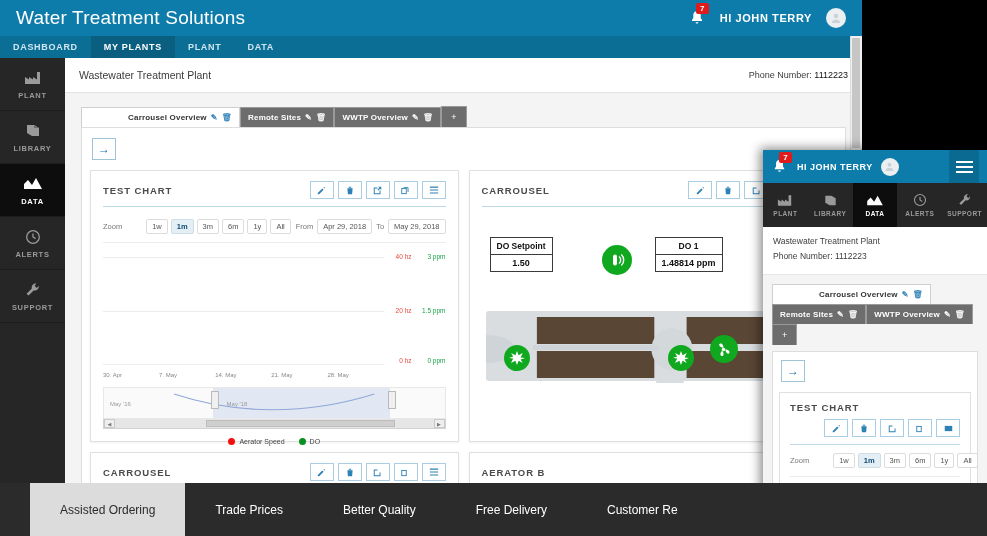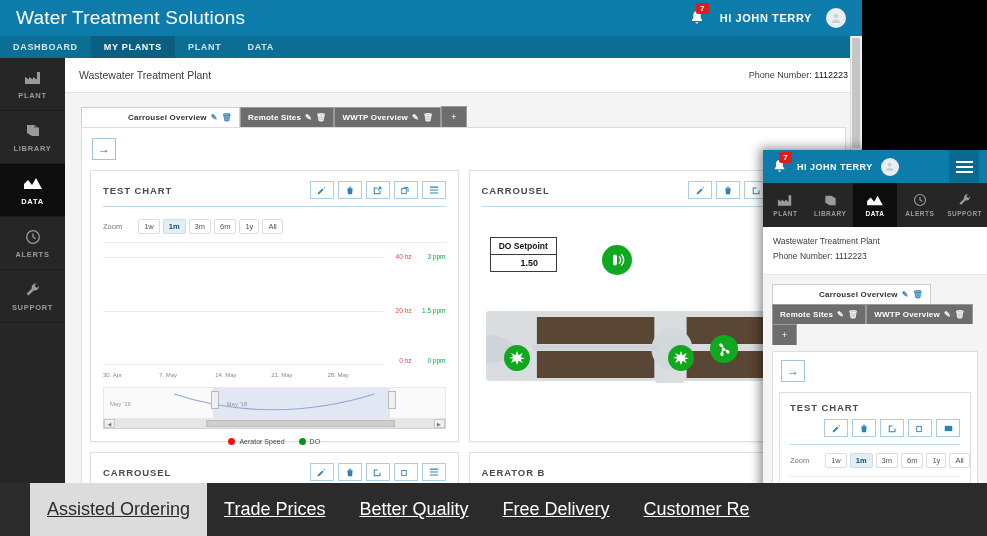--- a/index.html
+++ b/index.html
@@ -53,21 +53,21 @@
   .card{background:#fff;border:1px solid #e0e0e0;box-shadow:0 1px 2px rgba(0,0,0,.06);padding:10px 12px;box-sizing:border-box;}
   .card-hd{display:flex;align-items:center;}
   .card-title{font-size:9.5px;letter-spacing:.9px;color:#4a4a4a;font-weight:bold;}
   .ibtns{margin-left:auto;display:flex;gap:4px;}
   .ibtn{width:22px;height:16px;border:1px solid #a9cde2;background:#fff;display:flex;align-items:center;justify-content:center;cursor:pointer;}
   .ibtn svg{display:block;}
   .card-rule{height:1px;background:#bcd9e8;margin:7px 0 0 0;}
 
   
   .zoomrow{display:flex;align-items:center;margin:12px 0 0 0;font-size:7.5px;color:#777;}
-  .zlabel{margin-right:16px;}
+  .zlabel{margin-right:24px;}
   .zbtn{border:1px solid #dcdcdc;background:#fff;color:#555;padding:2px 5px;margin-right:3px;font-size:7.5px;cursor:pointer;border-radius:2px;}
   .zbtn.active{background:#e4eef5;color:#0b4a73;font-weight:bold;border-color:#cfdde7;}
   .rangewrap{margin-left:auto;display:flex;align-items:center;gap:4px;font-size:7.5px;color:#777;}
   .dbox{border:1px solid #dcdcdc;background:#fff;padding:2px 5px;color:#555;font-size:7.5px;cursor:pointer;border-radius:2px;}
   .sep{height:1px;background:#ececec;margin:8px 0 0 0;}
 
   .plot{position:relative;height:108px;margin-top:14px;}
   .gridline{position:absolute;left:0;right:62px;height:1px;background:#ededed;}
   .axlabel{position:absolute;font-size:6.5px;white-space:nowrap;}
   .ax-red{color:#e8463c;right:34px;}
@@ -87,21 +87,21 @@
   .scrollstrip{height:9px;background:#e6e6e6;border:1px solid #d2d2d2;border-top:none;position:relative;display:flex;align-items:center;}
   .ss-arrow{width:9px;height:7px;background:#efefef;border:1px solid #c9c9c9;font-size:5px;display:flex;align-items:center;justify-content:center;color:#777;}
   .ss-thumb{position:absolute;left:30%;width:55%;top:1px;bottom:1px;background:#cfcfcf;border:1px solid #bdbdbd;}
   .legend{display:flex;justify-content:center;gap:14px;margin-top:9px;font-size:7px;color:#444;align-items:center;}
   .ldot{width:7px;height:7px;border-radius:50%;display:inline-block;margin-right:4px;vertical-align:-1px;}
 
   
   .carr-stage{position:relative;height:200px;margin-top:16px;}
   .valbox{position:absolute;border:1px solid #3a3a3a;background:#fff;text-align:center;}
   .valbox .vt{font-size:8.5px;font-weight:bold;padding:3px 6px;border-bottom:1px solid #3a3a3a;color:#111;white-space:nowrap;}
-  .valbox .vv{font-size:9px;font-weight:bold;padding:3px 18px;color:#111;white-space:nowrap;margin-left:12px;}
+  .valbox .vv{font-size:9px;font-weight:bold;padding:3px 6px;color:#111;white-space:nowrap;}
   .greenico{position:absolute;width:30px;height:30px;border-radius:50%;background:#10a81f;display:flex;align-items:center;justify-content:center;}
   .tank{position:absolute;left:4px;top:86px;width:100%;height:80px;}
 
   
   .mobile{position:absolute;left:763px;top:150px;width:224px;height:386px;background:#fff;
           box-shadow:-3px -2px 10px rgba(0,0,0,.45);overflow:hidden;}
   .m-top{height:33px;background:#0d7caa;display:flex;align-items:center;padding:0 8px;gap:8px;position:relative;}
   .m-hi{color:#fff;font-size:9px;font-weight:bold;letter-spacing:.5px;}
   .m-av{width:18px;height:18px;border-radius:50%;background:#eceff1;display:flex;align-items:center;justify-content:center;}
   .burger{margin-left:auto;width:30px;height:33px;background:#0a6a92;display:flex;flex-direction:column;align-items:center;justify-content:center;gap:3px;cursor:pointer;}
@@ -112,21 +112,21 @@
   .m-nav-lbl{font-size:6.5px;font-weight:bold;color:#9a9a9a;letter-spacing:.5px;}
   .m-nav-item.active .m-nav-lbl{color:#fff;}
   .m-head{padding:9px 10px 8px 10px;border-bottom:1px solid #e7e7e7;background:#fff;}
   .m-head div{font-size:8.5px;color:#3c3c3c;margin-bottom:5px;}
   .m-tabs{display:flex;flex-wrap:wrap;padding:9px 0 0 9px;background:#f4f4f4;}
   .m-card{margin:0 9px;background:#fff;border:1px solid #e0e0e0;padding:9px 10px;}
 
   
   .botbar{position:absolute;left:0;bottom:0;width:987px;height:53px;background:#2b2b2b;display:flex;align-items:stretch;z-index:5;}
   .bot-pad{width:30px;}
-  .bot-item{display:flex;align-items:center;justify-content:center;color:#fff;font-size:18px;padding:0 17px;cursor:pointer;white-space:nowrap;text-decoration:underline;}
+  .bot-item{display:flex;align-items:center;justify-content:center;color:#fff;font-size:12px;padding:0 30px;cursor:pointer;white-space:nowrap;}
   .bot-item.active{background:#dcdcdc;color:#2b2b2b;}
 
   
   .dscroll{position:absolute;right:0;top:36px;width:11px;bottom:0;background:#f0f0f0;border-left:1px solid #dcdcdc;}
   .dscroll .thumb{position:absolute;top:2px;left:1px;width:8px;height:110px;background:#c6c6c6;border-radius:1px;}
 </style>
 </head>
 <body>
 
 <div class="desktop">
@@ -274,20 +274,26 @@
             <div class="card-rule"></div>
 
             <div class="zoomrow">
               <span class="zlabel">Zoom</span>
               <span class="zbtn">1w</span>
               <span class="zbtn active">1m</span>
               <span class="zbtn">3m</span>
               <span class="zbtn">6m</span>
               <span class="zbtn">1y</span>
               <span class="zbtn">All</span>
+              <span class="rangewrap">
+                <span>From</span>
+                <span class="dbox">Apr 29, 2018</span>
+                <span>To</span>
+                <span class="dbox">May 29, 2018</span>
+              </span>
             </div>
             <div class="sep"></div>
 
             <div class="plot">
               <div class="gridline" style="top:0;"></div>
               <div class="gridline" style="top:54px;"></div>
               <div class="gridline" style="top:107px;"></div>
 
               <span class="axlabel ax-red" style="top:-4px;">40 hz</span>
               <span class="axlabel ax-green" style="top:-4px;">3 ppm</span>
@@ -383,20 +389,24 @@
             <div class="carr-stage">
               <div class="valbox" style="left:8px;top:14px;">
                 <div class="vt">DO Setpoint</div>
                 <div class="vv">1.50</div>
               </div>
               <div class="greenico" style="left:120px;top:22px;">
                 <svg width="18" height="18" viewBox="0 0 18 18">
                     <rect x="5" y="3.5" width="4" height="11" rx="2" fill="#fff"></rect>
                     <path d="M11 5.5a4.5 4.5 0 010 7M13.3 3.5a7.5 7.5 0 010 11" stroke="#fff" stroke-width="1.4" fill="none"></path>
                   </svg>
+              </div>
+              <div class="valbox" style="left:173px;top:14px;">
+                <div class="vt">DO 1</div>
+                <div class="vv">1.48814 ppm</div>
               </div>
 
               <svg class="tank" viewBox="0 0 350 80" preserveAspectRatio="none">
                 <rect x="0" y="2" width="350" height="70" rx="3" fill="#d9dde0"></rect>
                 <path d="M0 26 a30 14 0 010 28" fill="#cfd4d8"></path>
                 <rect x="52" y="8" width="120" height="27" fill="#5a4634"></rect>
                 <rect x="52" y="42" width="120" height="27" fill="#5a4634"></rect>
                 <rect x="205" y="8" width="110" height="27" fill="#5a4634"></rect>
                 <rect x="205" y="42" width="110" height="27" fill="#5a4634"></rect>
                 <rect x="174" y="4" width="28" height="70" fill="#d9dde0"></rect>

